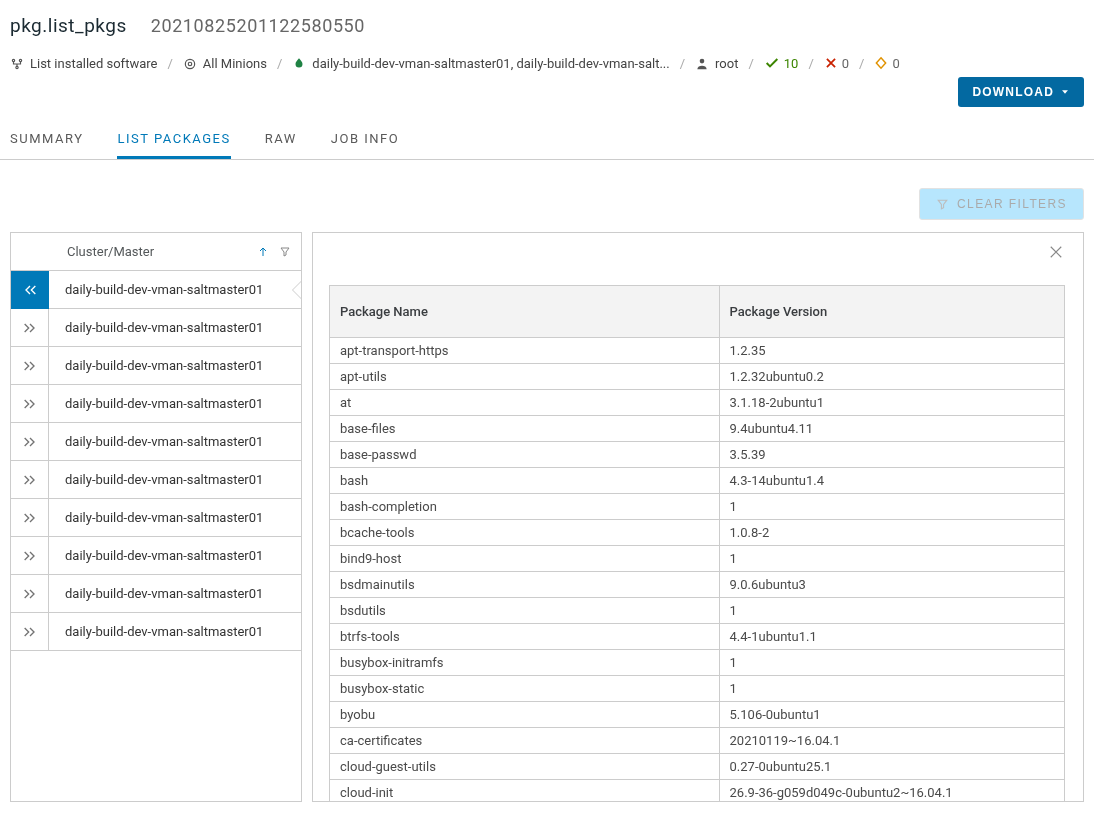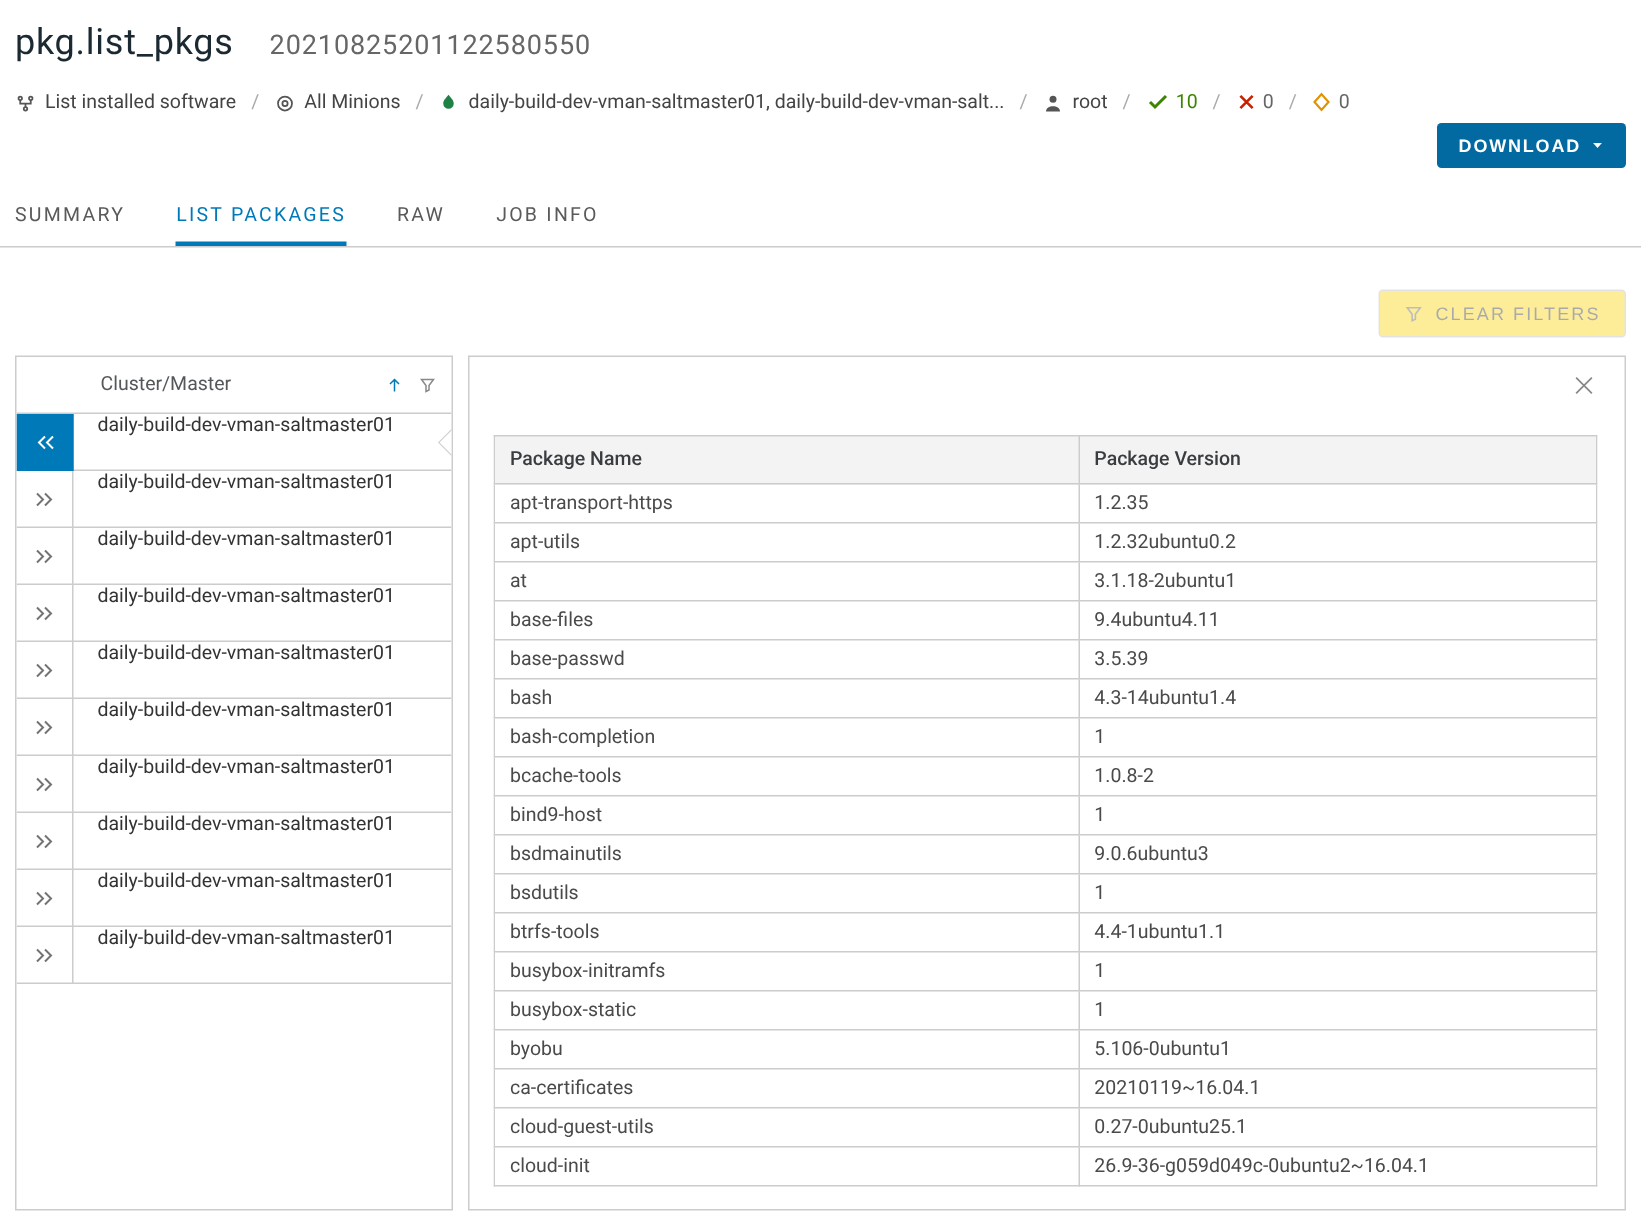--- a/index.html
+++ b/index.html
@@ -14,21 +14,21 @@
 }
 .page-header {
   padding: 14px 10px 0 10px;
 }
 .title-row {
   display: flex;
   align-items: baseline;
   gap: 24px;
 }
 .page-title {
-  font-size: 24px;
+  font-size: 19px;
   font-weight: 400;
   color: #1b2a32;
   letter-spacing: 0.5px;
 }
 .page-subtitle {
   font-size: 18px;
   color: #666;
   font-weight: 400;
   letter-spacing: 0.6px;
 }
@@ -101,21 +101,21 @@
   border-bottom-color: #0079b8;
 }
 .filters-row {
   display: flex;
   justify-content: flex-end;
   padding: 28px 10px 12px 10px;
 }
 .clear-filters-btn {
   border: 1px solid #ccc;
   color: #666;
-  background: #fde047;
+  background: #7dd3fc;
   padding: 8px 16px;
   font-size: 12px;
   letter-spacing: 1.4px;
   display: inline-flex;
   align-items: center;
   gap: 8px;
   cursor: default;
   border-radius: 3px;
   opacity: 0.55;
 }
@@ -145,21 +145,21 @@
 }
 .left-header-icons {
   display: flex;
   gap: 10px;
   align-items: center;
 }
 .sort-icon { color: #0079b8; }
 .filter-icon { color: #999; }
 .cluster-row {
   display: flex;
-  align-items: flex-start;
+  align-items: center;
   border-bottom: 1px solid #ccc;
   height: 38px;
   cursor: pointer;
   position: relative;
 }
 .cluster-toggle {
   width: 38px;
   height: 38px;
   display: flex;
   align-items: center;
@@ -221,21 +221,21 @@
   overflow-y: scroll;
 }
 .pkg-table {
   width: 100%;
   border-collapse: collapse;
   border: 1px solid #ccc;
 }
 .pkg-table th {
   background: #f3f3f3;
   text-align: left;
-  padding: 8px 10px;
+  padding: 18px 10px;
   font-weight: 500;
   color: #3a3d40;
   border: 1px solid #ccc;
 }
 .pkg-table td {
   padding: 5px 10px;
   border: 1px solid #ccc;
   color: #4a4a4a;
 }
 .pkg-col-version { width: 47%; margin-left: 20px; }

